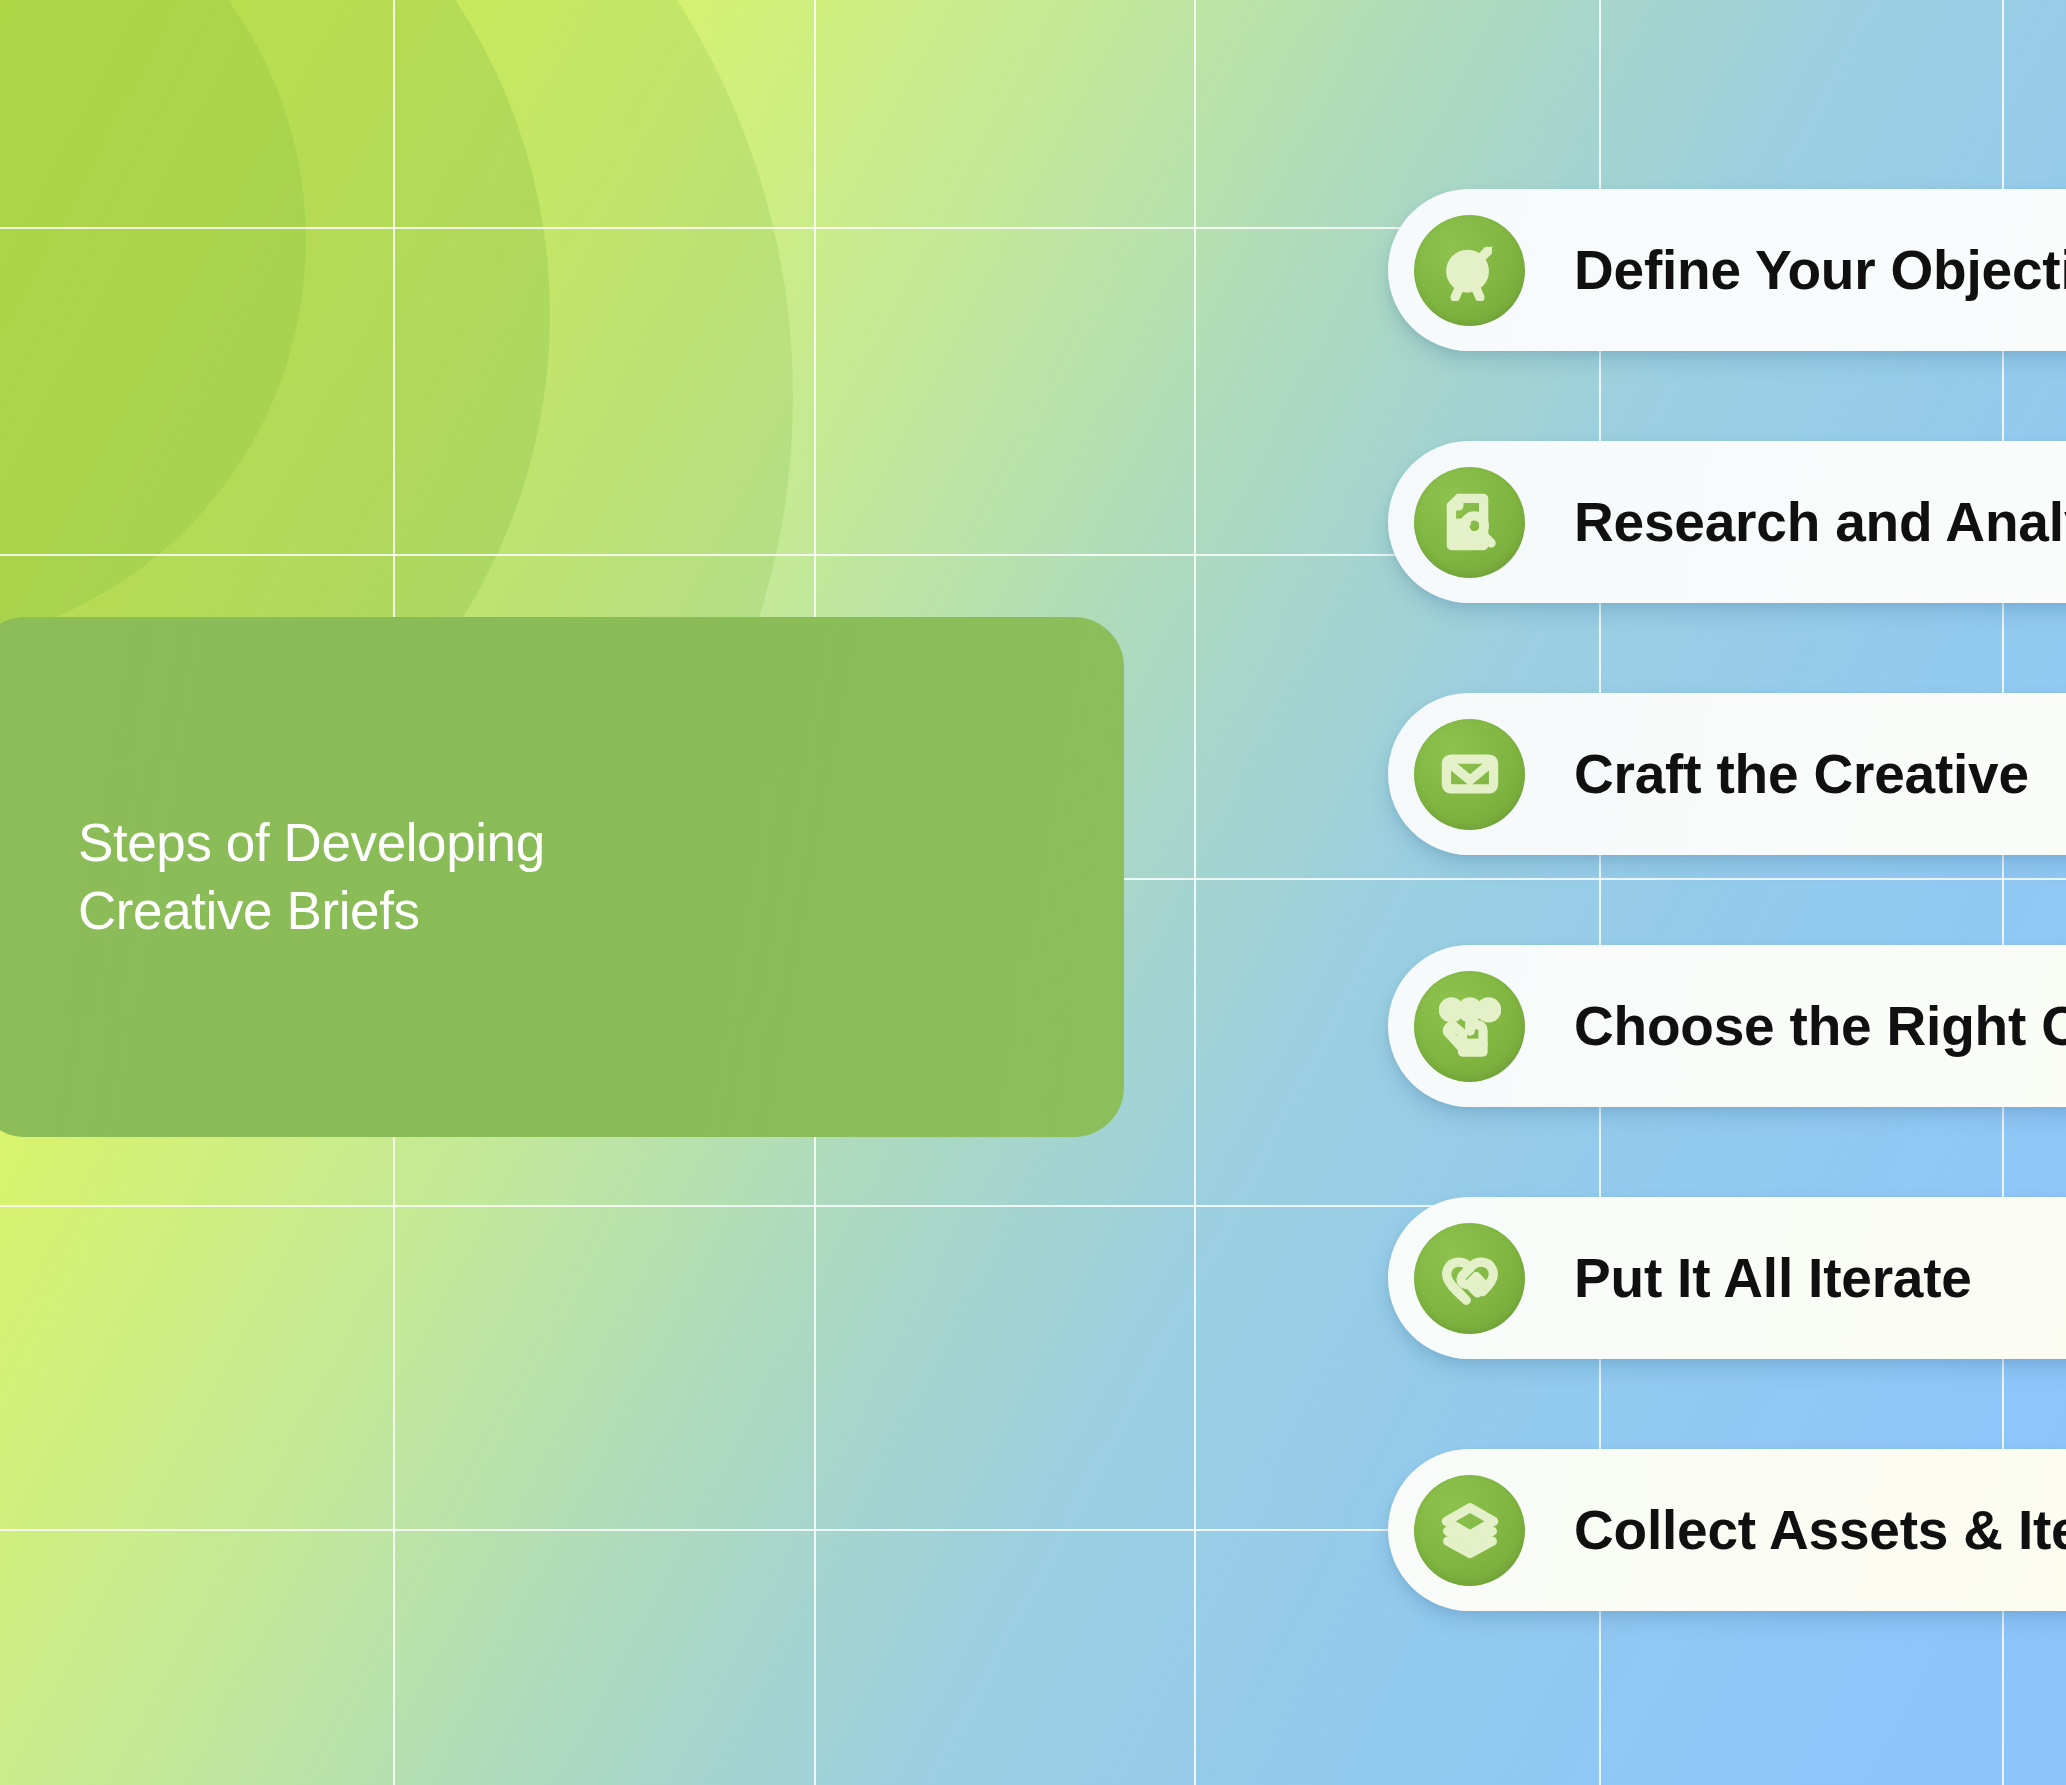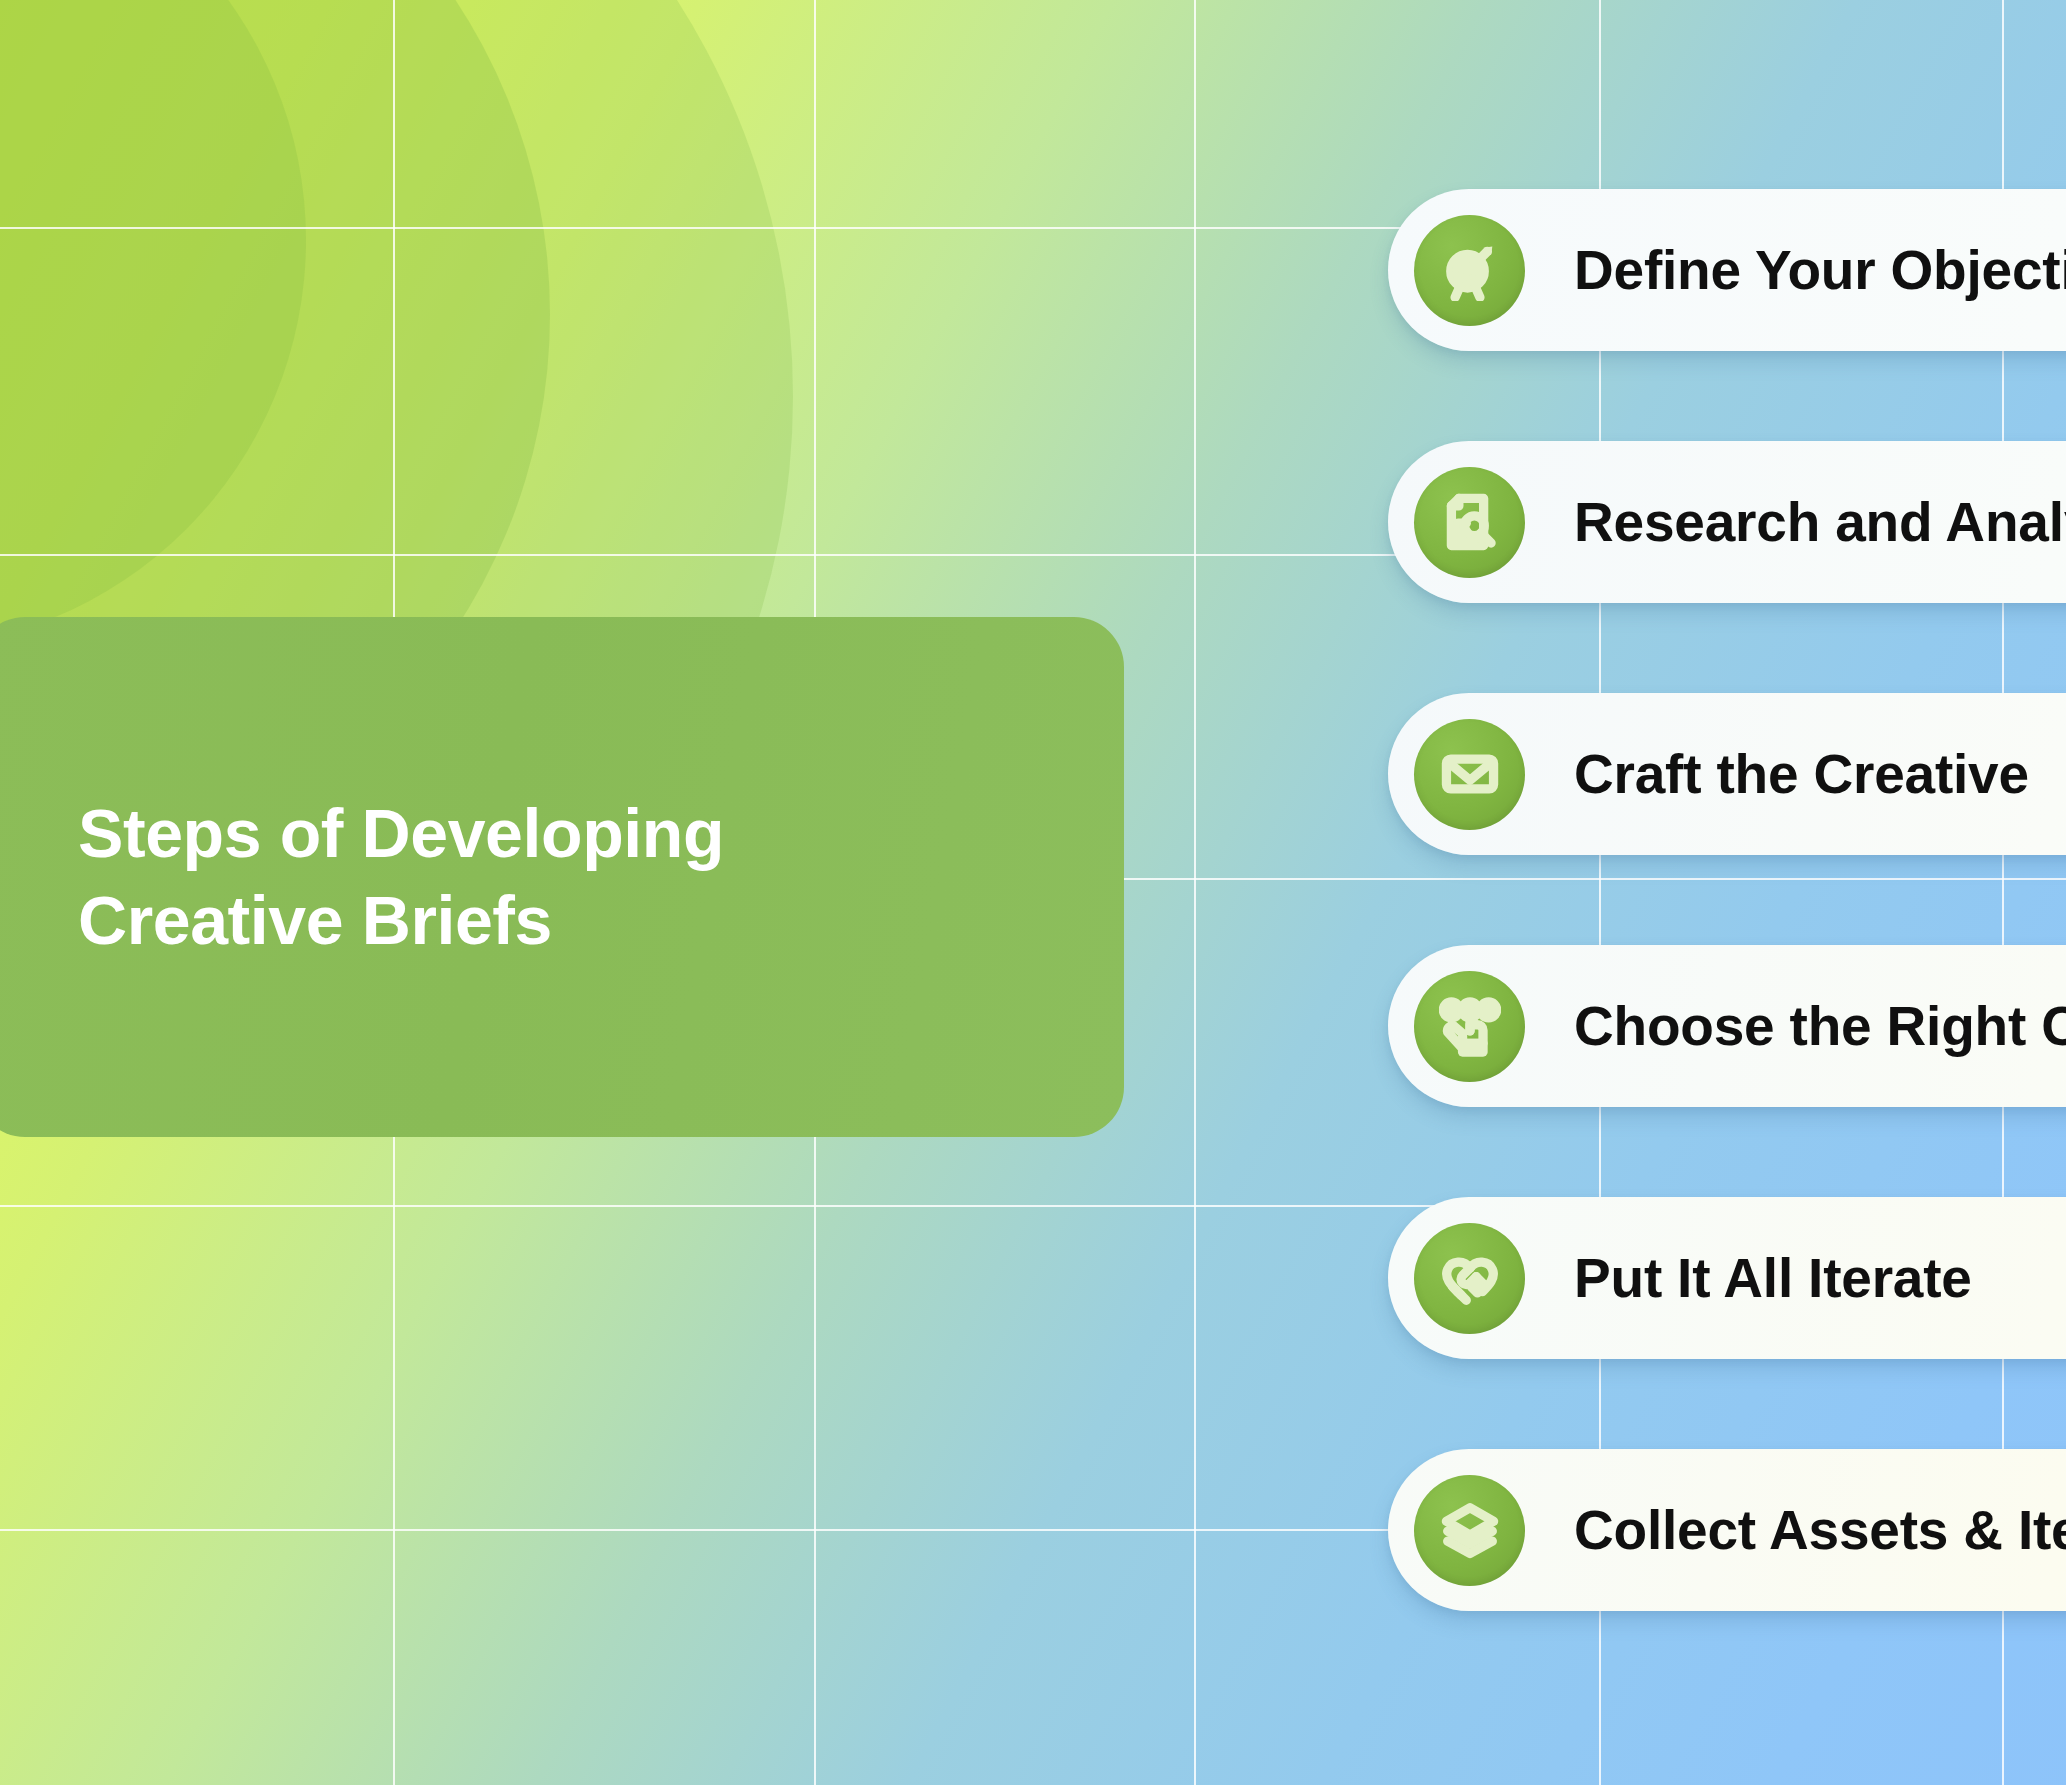--- a/index.html
+++ b/index.html
@@ -96,22 +96,22 @@
     height: 520px;
     background: linear-gradient(100deg, #8cbd58 0%, #89bb56 45%, #8cbe5c 100%);
     border-radius: 50px;
     display: flex;
     align-items: center;
     padding-left: 103px;
     padding-right: 107px;
   }
   .title-text {
     color: #ffffff;
-    font-size: 68px;
-    font-weight: 700;
+    font-size: 53px;
+    font-weight: 400;
     line-height: 1.28;
     letter-spacing: -0.4px;
     white-space: pre-line;
   }
 
   
   .steps {
     position: absolute;
     left: 1388px;
     top: 189px;

